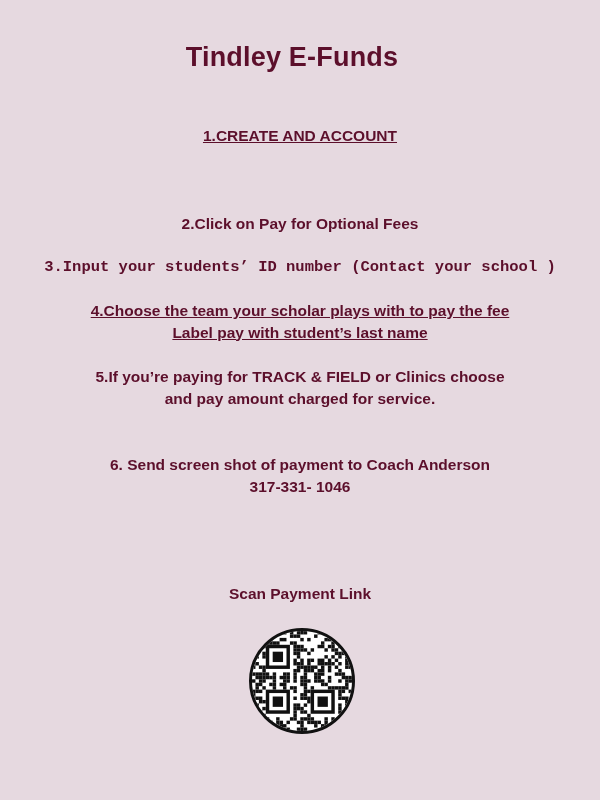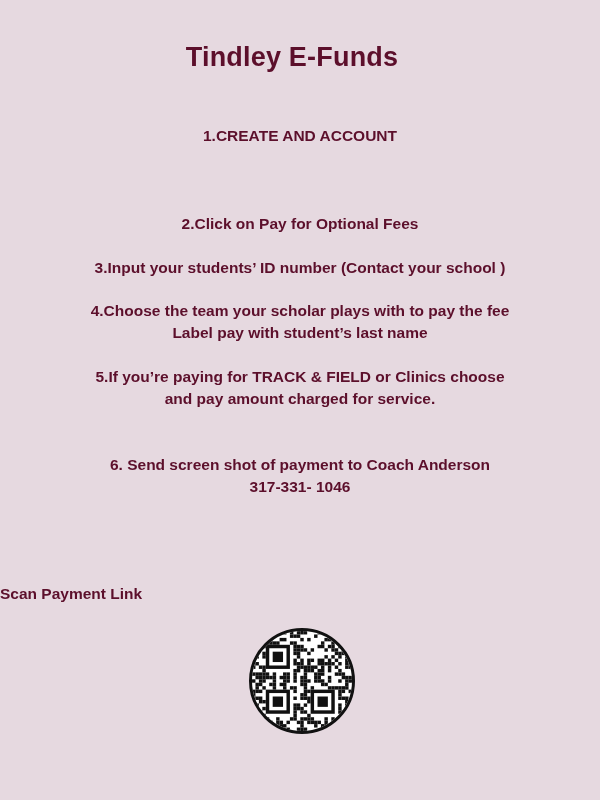--- a/index.html
+++ b/index.html
@@ -28,32 +28,32 @@
     .step {
       position: absolute;
       left: 0;
       width: 600px;
       text-align: center;
       font-size: 15.5px;
       font-weight: bold;
       line-height: 21.5px;
     }
     .step .line { display: block; }
-    #step1 { top: 125px; }
+    #step1 { top: 125px; text-decoration: underline; }
     #step2 { top: 213px; }
-    #step3 { top: 257px; }
-    #step4 { top: 300px; }
+    #step3 { top: 257px; font-family: Liberation Mono, monospace; }
+    #step4 { top: 300px; text-decoration: underline; }
     #step5 { top: 366px; }
     #step6 { top: 454px; }
     .scan-label {
       position: absolute;
       top: 585px;
       left: 0;
       width: 600px;
-      text-align: left;
+      text-align: center;
       font-size: 15.5px;
       font-weight: bold;
     }
     .qr-wrap {
       position: absolute;
       left: 249px;
       top: 628px;
       width: 100px;
       height: 100px;
       border-radius: 50%;

